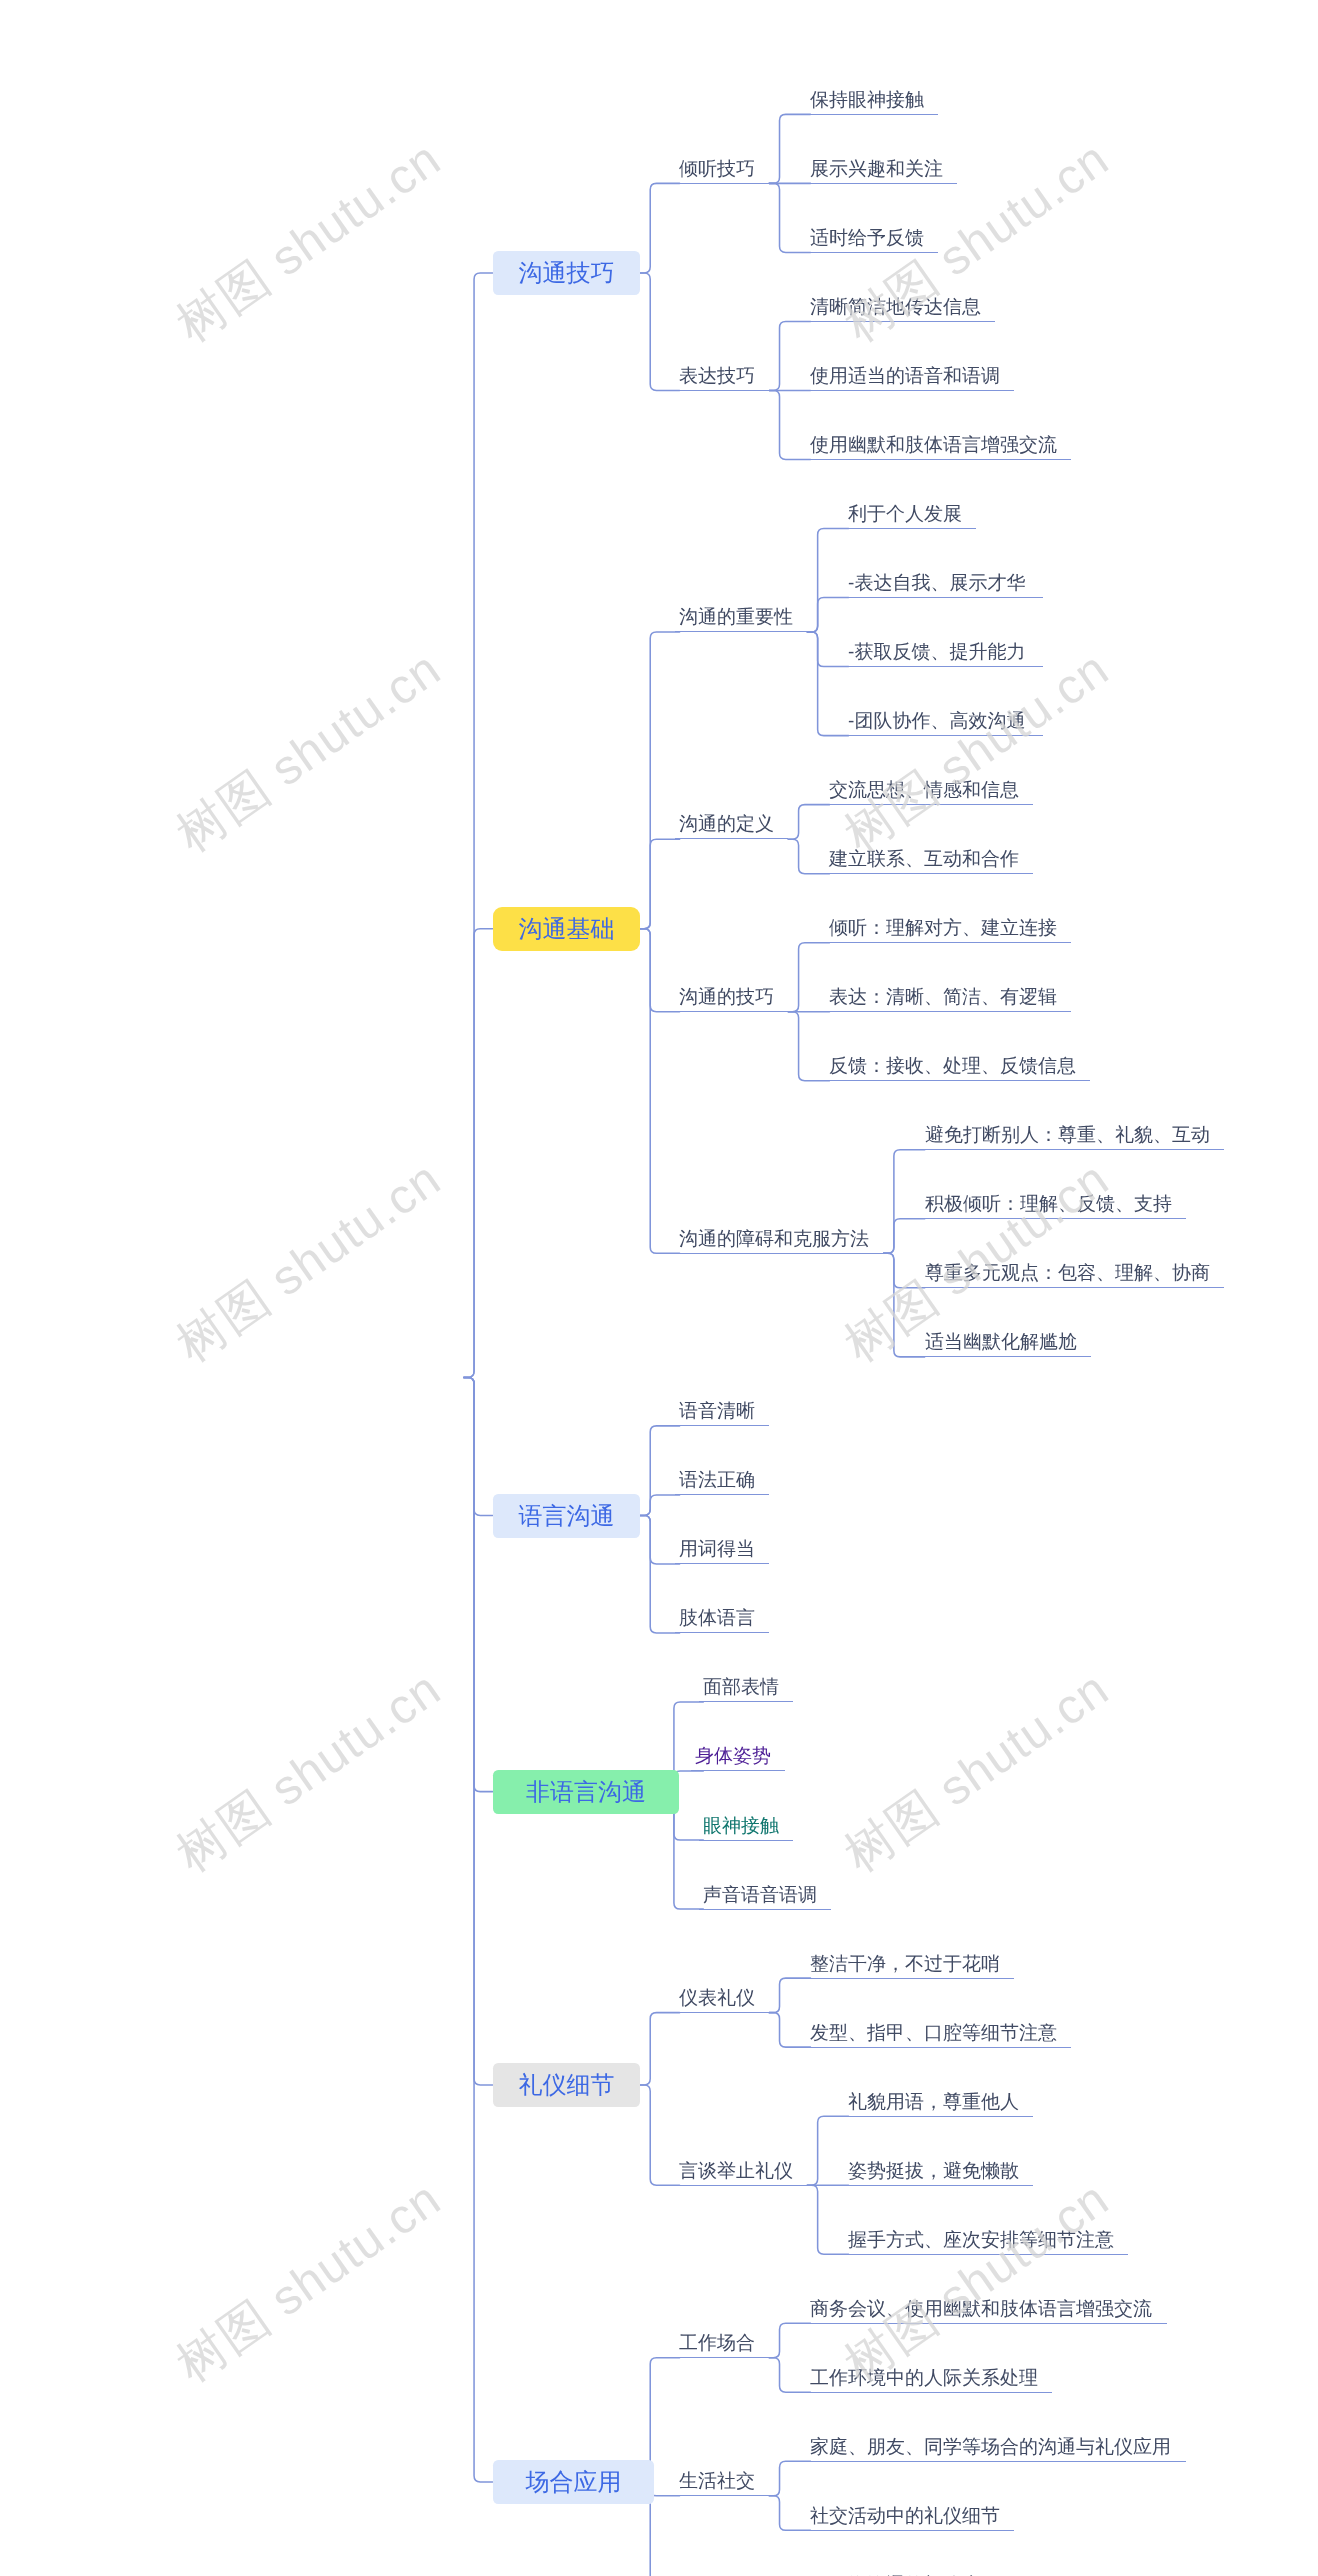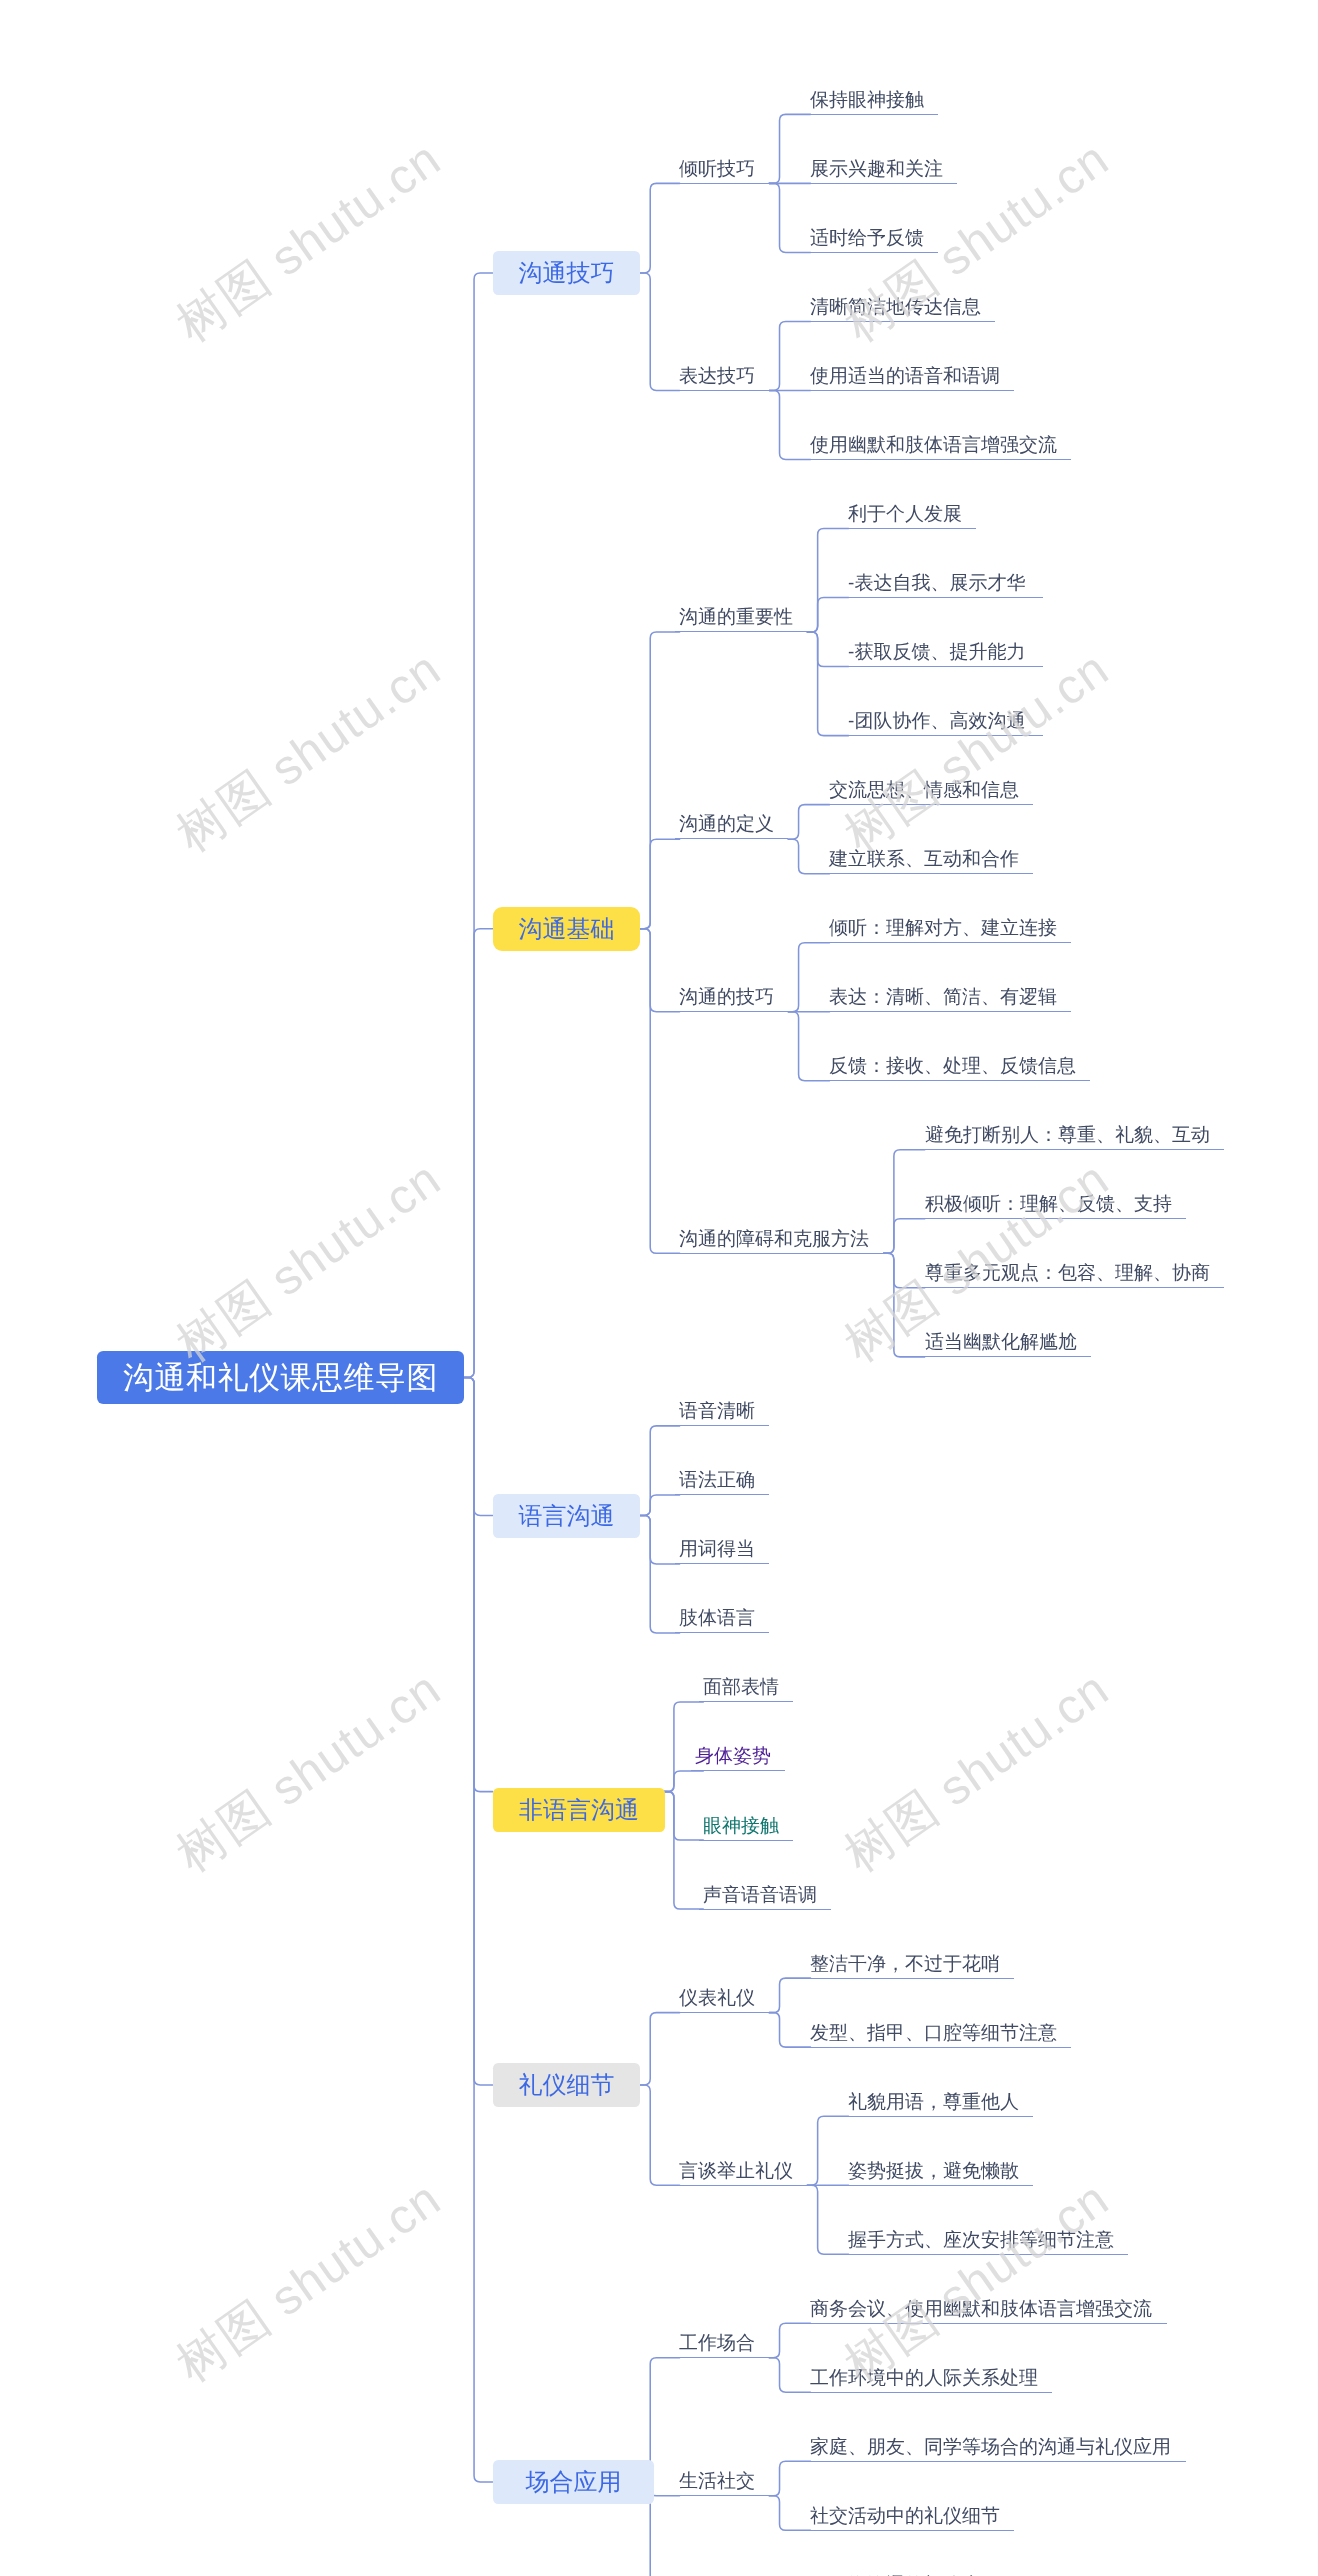--- a/index.html
+++ b/index.html
@@ -72,21 +72,20 @@
       <path d="M1493 4577 L1501 4577 Q1513 4577 1513 4565 L1513 4522 Q1513 4510 1525 4510 L1573 4510" fill="none" stroke="#8095da" stroke-width="3" stroke-linecap="round"></path>
       <path d="M1493 4577 L1501 4577 Q1513 4577 1513 4589 L1513 4632 Q1513 4644 1525 4644 L1573 4644" fill="none" stroke="#8095da" stroke-width="3" stroke-linecap="round"></path>
       <path d="M1242 4818 L1250 4818 Q1262 4818 1262 4830 L1262 4833 Q1262 4845 1274 4845 L1319 4845" fill="none" stroke="#8095da" stroke-width="3" stroke-linecap="round"></path>
       <path d="M1493 4845 L1501 4845 Q1513 4845 1513 4833 L1513 4790 Q1513 4778 1525 4778 L1573 4778" fill="none" stroke="#8095da" stroke-width="3" stroke-linecap="round"></path>
       <path d="M1493 4845 L1501 4845 Q1513 4845 1513 4857 L1513 4900 Q1513 4912 1525 4912 L1573 4912" fill="none" stroke="#8095da" stroke-width="3" stroke-linecap="round"></path>
       <path d="M1242 4818 L1250 4818 Q1262 4818 1262 4830 L1262 5101 Q1262 5113 1274 5113 L1319 5113" fill="none" stroke="#8095da" stroke-width="3" stroke-linecap="round"></path>
       <path d="M1530 5113 L1538 5113 Q1550 5113 1550 5101 L1550 5058 Q1550 5046 1562 5046 L1610 5046" fill="none" stroke="#8095da" stroke-width="3" stroke-linecap="round"></path>
       <path d="M1530 5113 L1538 5113 Q1550 5113 1550 5125 L1550 5168 Q1550 5180 1562 5180 L1610 5180" fill="none" stroke="#8095da" stroke-width="3" stroke-linecap="round"></path>
     </svg>
   <div id="nodes">
-      <div class="node d0" style="left: 97px; top: 1351px; width: 367px; background: rgb(75, 122, 232); color: rgb(255, 255, 255);">沟通和礼仪课思维导图</div>
       <div class="node d1" style="left: 493px; top: 251px; width: 147px; background: rgb(221, 232, 251); color: rgb(60, 104, 228);">沟通技巧</div>
       <div class="node d2" style="left: 675px; top: 157px; width: 94px; color: rgb(64, 74, 99); border-bottom: 1.5px solid rgb(128, 149, 218);">倾听技巧</div>
       <div class="node d2" style="left: 806px; top: 88px; width: 132px; color: rgb(64, 74, 99); border-bottom: 1.5px solid rgb(128, 149, 218);">保持眼神接触</div>
       <div class="node d2" style="left: 806px; top: 157px; width: 151px; color: rgb(64, 74, 99); border-bottom: 1.5px solid rgb(128, 149, 218);">展示兴趣和关注</div>
       <div class="node d2" style="left: 806px; top: 226px; width: 132px; color: rgb(64, 74, 99); border-bottom: 1.5px solid rgb(128, 149, 218);">适时给予反馈</div>
       <div class="node d2" style="left: 675px; top: 364px; width: 94px; color: rgb(64, 74, 99); border-bottom: 1.5px solid rgb(128, 149, 218);">表达技巧</div>
       <div class="node d2" style="left: 806px; top: 295px; width: 189px; color: rgb(64, 74, 99); border-bottom: 1.5px solid rgb(128, 149, 218);">清晰简洁地传达信息</div>
       <div class="node d2" style="left: 806px; top: 364px; width: 208px; color: rgb(64, 74, 99); border-bottom: 1.5px solid rgb(128, 149, 218);">使用适当的语音和语调</div>
       <div class="node d2" style="left: 806px; top: 433px; width: 265px; color: rgb(64, 74, 99); border-bottom: 1.5px solid rgb(128, 149, 218);">使用幽默和肢体语言增强交流</div>
       <div class="node d1" style="left: 493px; top: 907px; width: 147px; background: #fde047; color: rgb(60, 104, 228); border-radius: 9px;">沟通基础</div>
@@ -105,21 +104,21 @@
       <div class="node d2" style="left: 675px; top: 1227px; width: 208px; color: rgb(64, 74, 99); border-bottom: 1.5px solid rgb(128, 149, 218);">沟通的障碍和克服方法</div>
       <div class="node d2" style="left: 921px; top: 1123px; width: 303px; color: rgb(64, 74, 99); border-bottom: 1.5px solid rgb(128, 149, 218);">避免打断别人：尊重、礼貌、互动</div>
       <div class="node d2" style="left: 921px; top: 1192px; width: 265px; color: rgb(64, 74, 99); border-bottom: 1.5px solid rgb(128, 149, 218);">积极倾听：理解、反馈、支持</div>
       <div class="node d2" style="left: 921px; top: 1261px; width: 303px; color: rgb(64, 74, 99); border-bottom: 1.5px solid rgb(128, 149, 218);">尊重多元观点：包容、理解、协商</div>
       <div class="node d2" style="left: 921px; top: 1330px; width: 170px; color: rgb(64, 74, 99); border-bottom: 1.5px solid rgb(128, 149, 218);">适当幽默化解尴尬</div>
       <div class="node d1" style="left: 493px; top: 1494px; width: 147px; background: rgb(221, 232, 251); color: rgb(60, 104, 228);">语言沟通</div>
       <div class="node d2" style="left: 675px; top: 1399px; width: 94px; color: rgb(64, 74, 99); border-bottom: 1.5px solid rgb(128, 149, 218);">语音清晰</div>
       <div class="node d2" style="left: 675px; top: 1468px; width: 94px; color: rgb(64, 74, 99); border-bottom: 1.5px solid rgb(128, 149, 218);">语法正确</div>
       <div class="node d2" style="left: 675px; top: 1537px; width: 94px; color: rgb(64, 74, 99); border-bottom: 1.5px solid rgb(128, 149, 218);">用词得当</div>
       <div class="node d2" style="left: 675px; top: 1606px; width: 94px; color: rgb(64, 74, 99); border-bottom: 1.5px solid rgb(128, 149, 218);">肢体语言</div>
-      <div class="node d1" style="left: 493px; top: 1770px; width: 172px; background: #fde047; color: rgb(60, 104, 228); margin-top: 18px;">非语言沟通</div>
+      <div class="node d1" style="left: 493px; top: 1770px; width: 186px; background: #86efac; color: rgb(60, 104, 228);">非语言沟通</div>
       <div class="node d2" style="left: 699px; top: 1675px; width: 94px; color: rgb(64, 74, 99); border-bottom: 1.5px solid rgb(128, 149, 218);">面部表情</div>
       <div class="node d2" style="left: 691px; top: 1744px; width: 94px; color: #4c1d95; border-bottom: 1.5px solid rgb(128, 149, 218);">身体姿势</div>
       <div class="node d2" style="left: 699px; top: 1814px; width: 94px; color: #0f766e; border-bottom: 1.5px solid rgb(128, 149, 218);">眼神接触</div>
       <div class="node d2" style="left: 699px; top: 1883px; width: 132px; color: rgb(64, 74, 99); border-bottom: 1.5px solid rgb(128, 149, 218);">声音语音语调</div>
       <div class="node d1" style="left: 493px; top: 2063px; width: 147px; background: #e5e5e5; color: rgb(60, 104, 228);">礼仪细节</div>
       <div class="node d2" style="left: 675px; top: 1986px; width: 94px; color: rgb(64, 74, 99); border-bottom: 1.5px solid rgb(128, 149, 218);">仪表礼仪</div>
       <div class="node d2" style="left: 806px; top: 1952px; width: 208px; color: rgb(64, 74, 99); border-bottom: 1.5px solid rgb(128, 149, 218);">整洁干净，不过于花哨</div>
       <div class="node d2" style="left: 806px; top: 2021px; width: 265px; color: rgb(64, 74, 99); border-bottom: 1.5px solid rgb(128, 149, 218);">发型、指甲、口腔等细节注意</div>
       <div class="node d2" style="left: 675px; top: 2159px; width: 132px; color: rgb(64, 74, 99); border-bottom: 1.5px solid rgb(128, 149, 218);">言谈举止礼仪</div>
       <div class="node d2" style="left: 844px; top: 2090px; width: 189px; color: rgb(64, 74, 99); border-bottom: 1.5px solid rgb(128, 149, 218);">礼貌用语，尊重他人</div>

